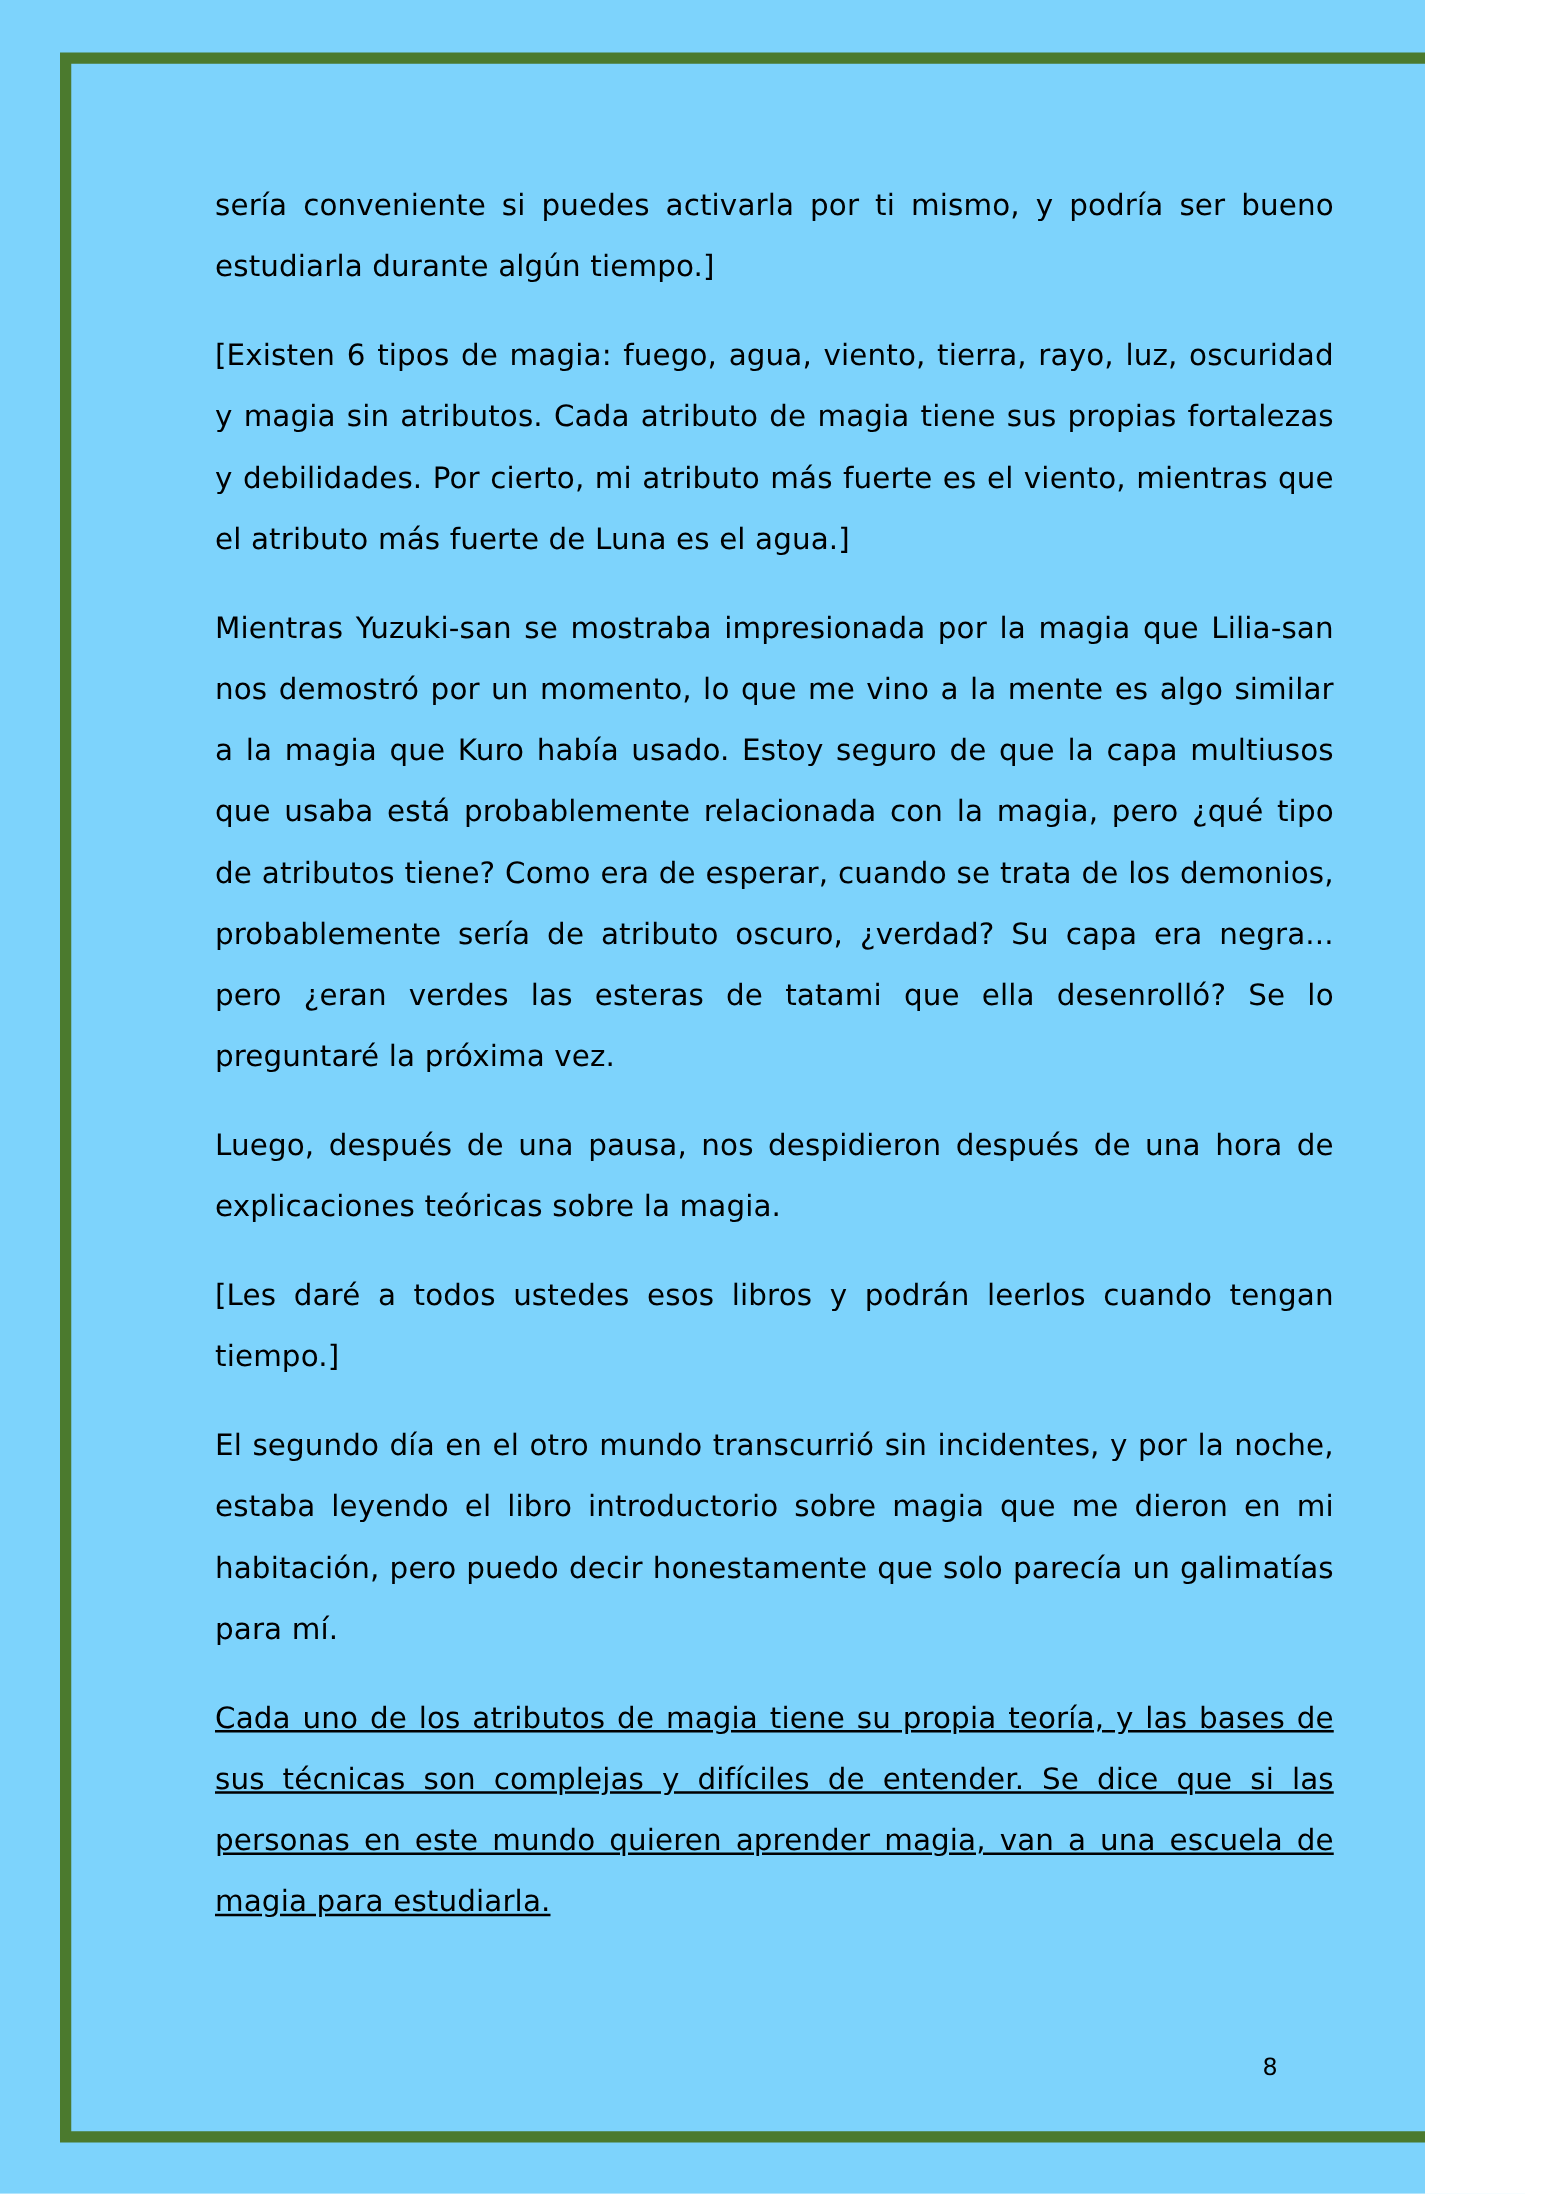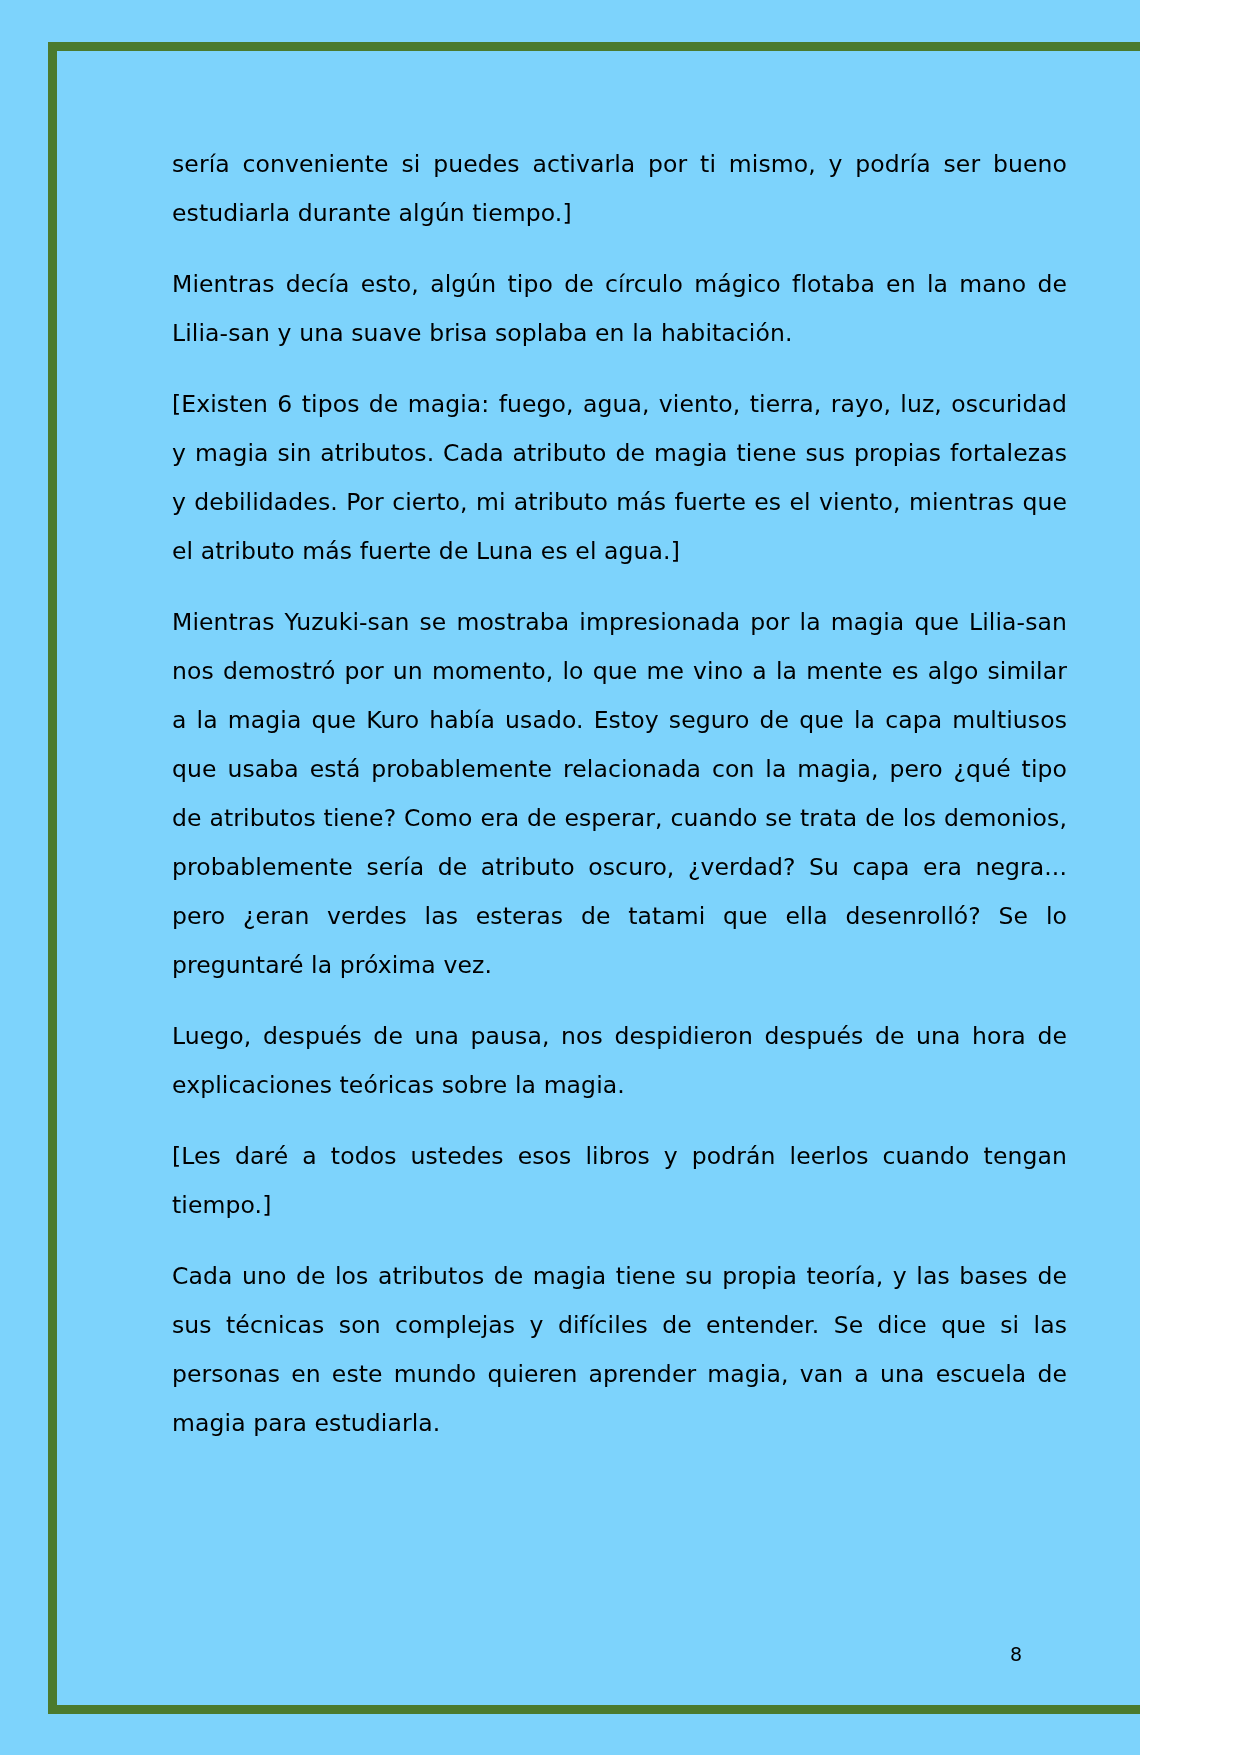--- a/index.html
+++ b/index.html
@@ -36,42 +36,43 @@
     font-size: 23.5px;
     line-height: 49px;
     color: #000000;
     text-align: justify;
     text-justify: inter-word;
     margin: 0 0 22px 0;
     letter-spacing: 0.1px;
   }
   .para.last {
     margin-bottom: 0;
+    text-decoration: underline;
   }
   .page-number {
     position: absolute;
     right: 118px;
     bottom: 90px;
     font-size: 19px;
     color: #000000;
     font-family: "DejaVu Sans", sans-serif;
   }
 </style>
 </head>
 <body>
 
 <div class="page">
 
   <div class="page-border"></div>
 
   <div class="content">
     <p class="para">sería conveniente si puedes activarla por ti mismo, y podría ser bueno estudiarla durante algún tiempo.]</p>
-    <p class="para">Mientras decía esto, algún tipo de círculo mágico flotaba en la mano de Lilia-san y una suave brisa soplaba en la habitación.</p>
     <p class="para">[Existen 6 tipos de magia: fuego, agua, viento, tierra, rayo, luz, oscuridad y magia sin atributos. Cada atributo de magia tiene sus propias fortalezas y debilidades. Por cierto, mi atributo más fuerte es el viento, mientras que el atributo más fuerte de Luna es el agua.]</p>
     <p class="para">Mientras Yuzuki-san se mostraba impresionada por la magia que Lilia-san nos demostró por un momento, lo que me vino a la mente es algo similar a la magia que Kuro había usado. Estoy seguro de que la capa multiusos que usaba está probablemente relacionada con la magia, pero ¿qué tipo de atributos tiene? Como era de esperar, cuando se trata de los demonios, probablemente sería de atributo oscuro, ¿verdad? Su capa era negra... pero ¿eran verdes las esteras de tatami que ella desenrolló? Se lo preguntaré la próxima vez.</p>
     <p class="para">Luego, después de una pausa, nos despidieron después de una hora de explicaciones teóricas sobre la magia.</p>
     <p class="para">[Les daré a todos ustedes esos libros y podrán leerlos cuando tengan tiempo.]</p>
+    <p class="para">El segundo día en el otro mundo transcurrió sin incidentes, y por la noche, estaba leyendo el libro introductorio sobre magia que me dieron en mi habitación, pero puedo decir honestamente que solo parecía un galimatías para mí.</p>
     <p class="para last">Cada uno de los atributos de magia tiene su propia teoría, y las bases de sus técnicas son complejas y difíciles de entender. Se dice que si las personas en este mundo quieren aprender magia, van a una escuela de magia para estudiarla.</p>
   </div>
 
   <div class="page-number">8</div>
 
 </div>
 
 </body></html>

